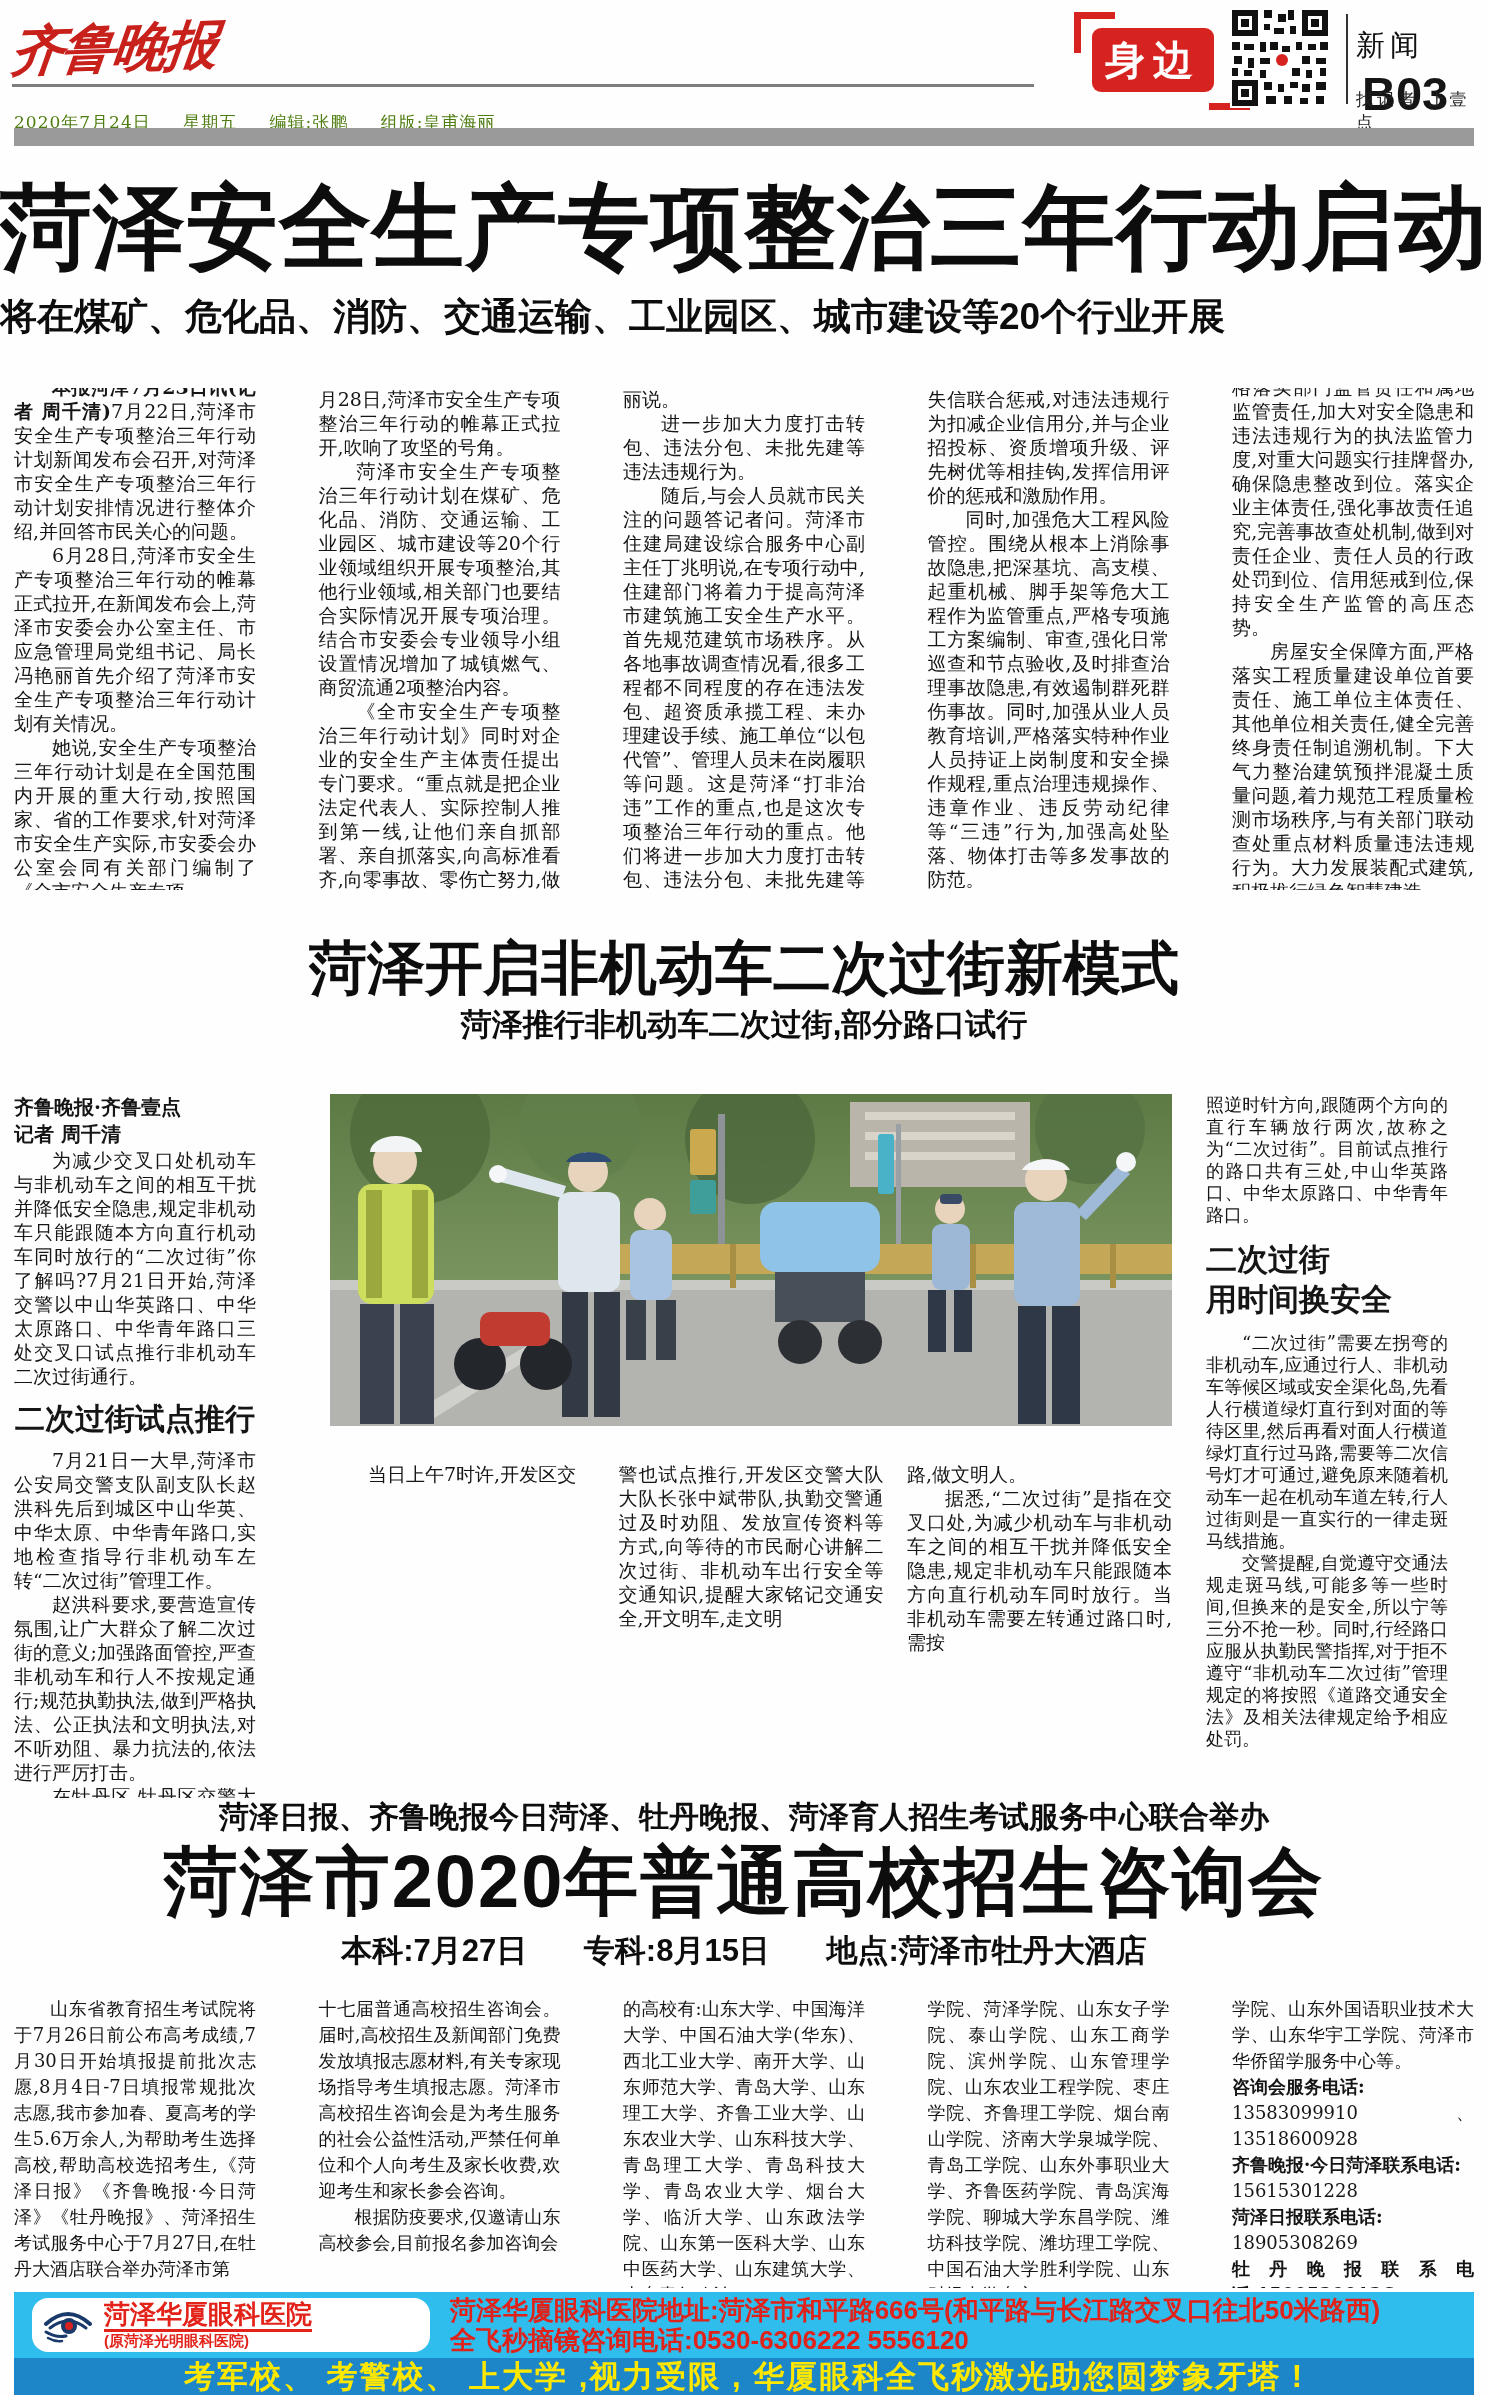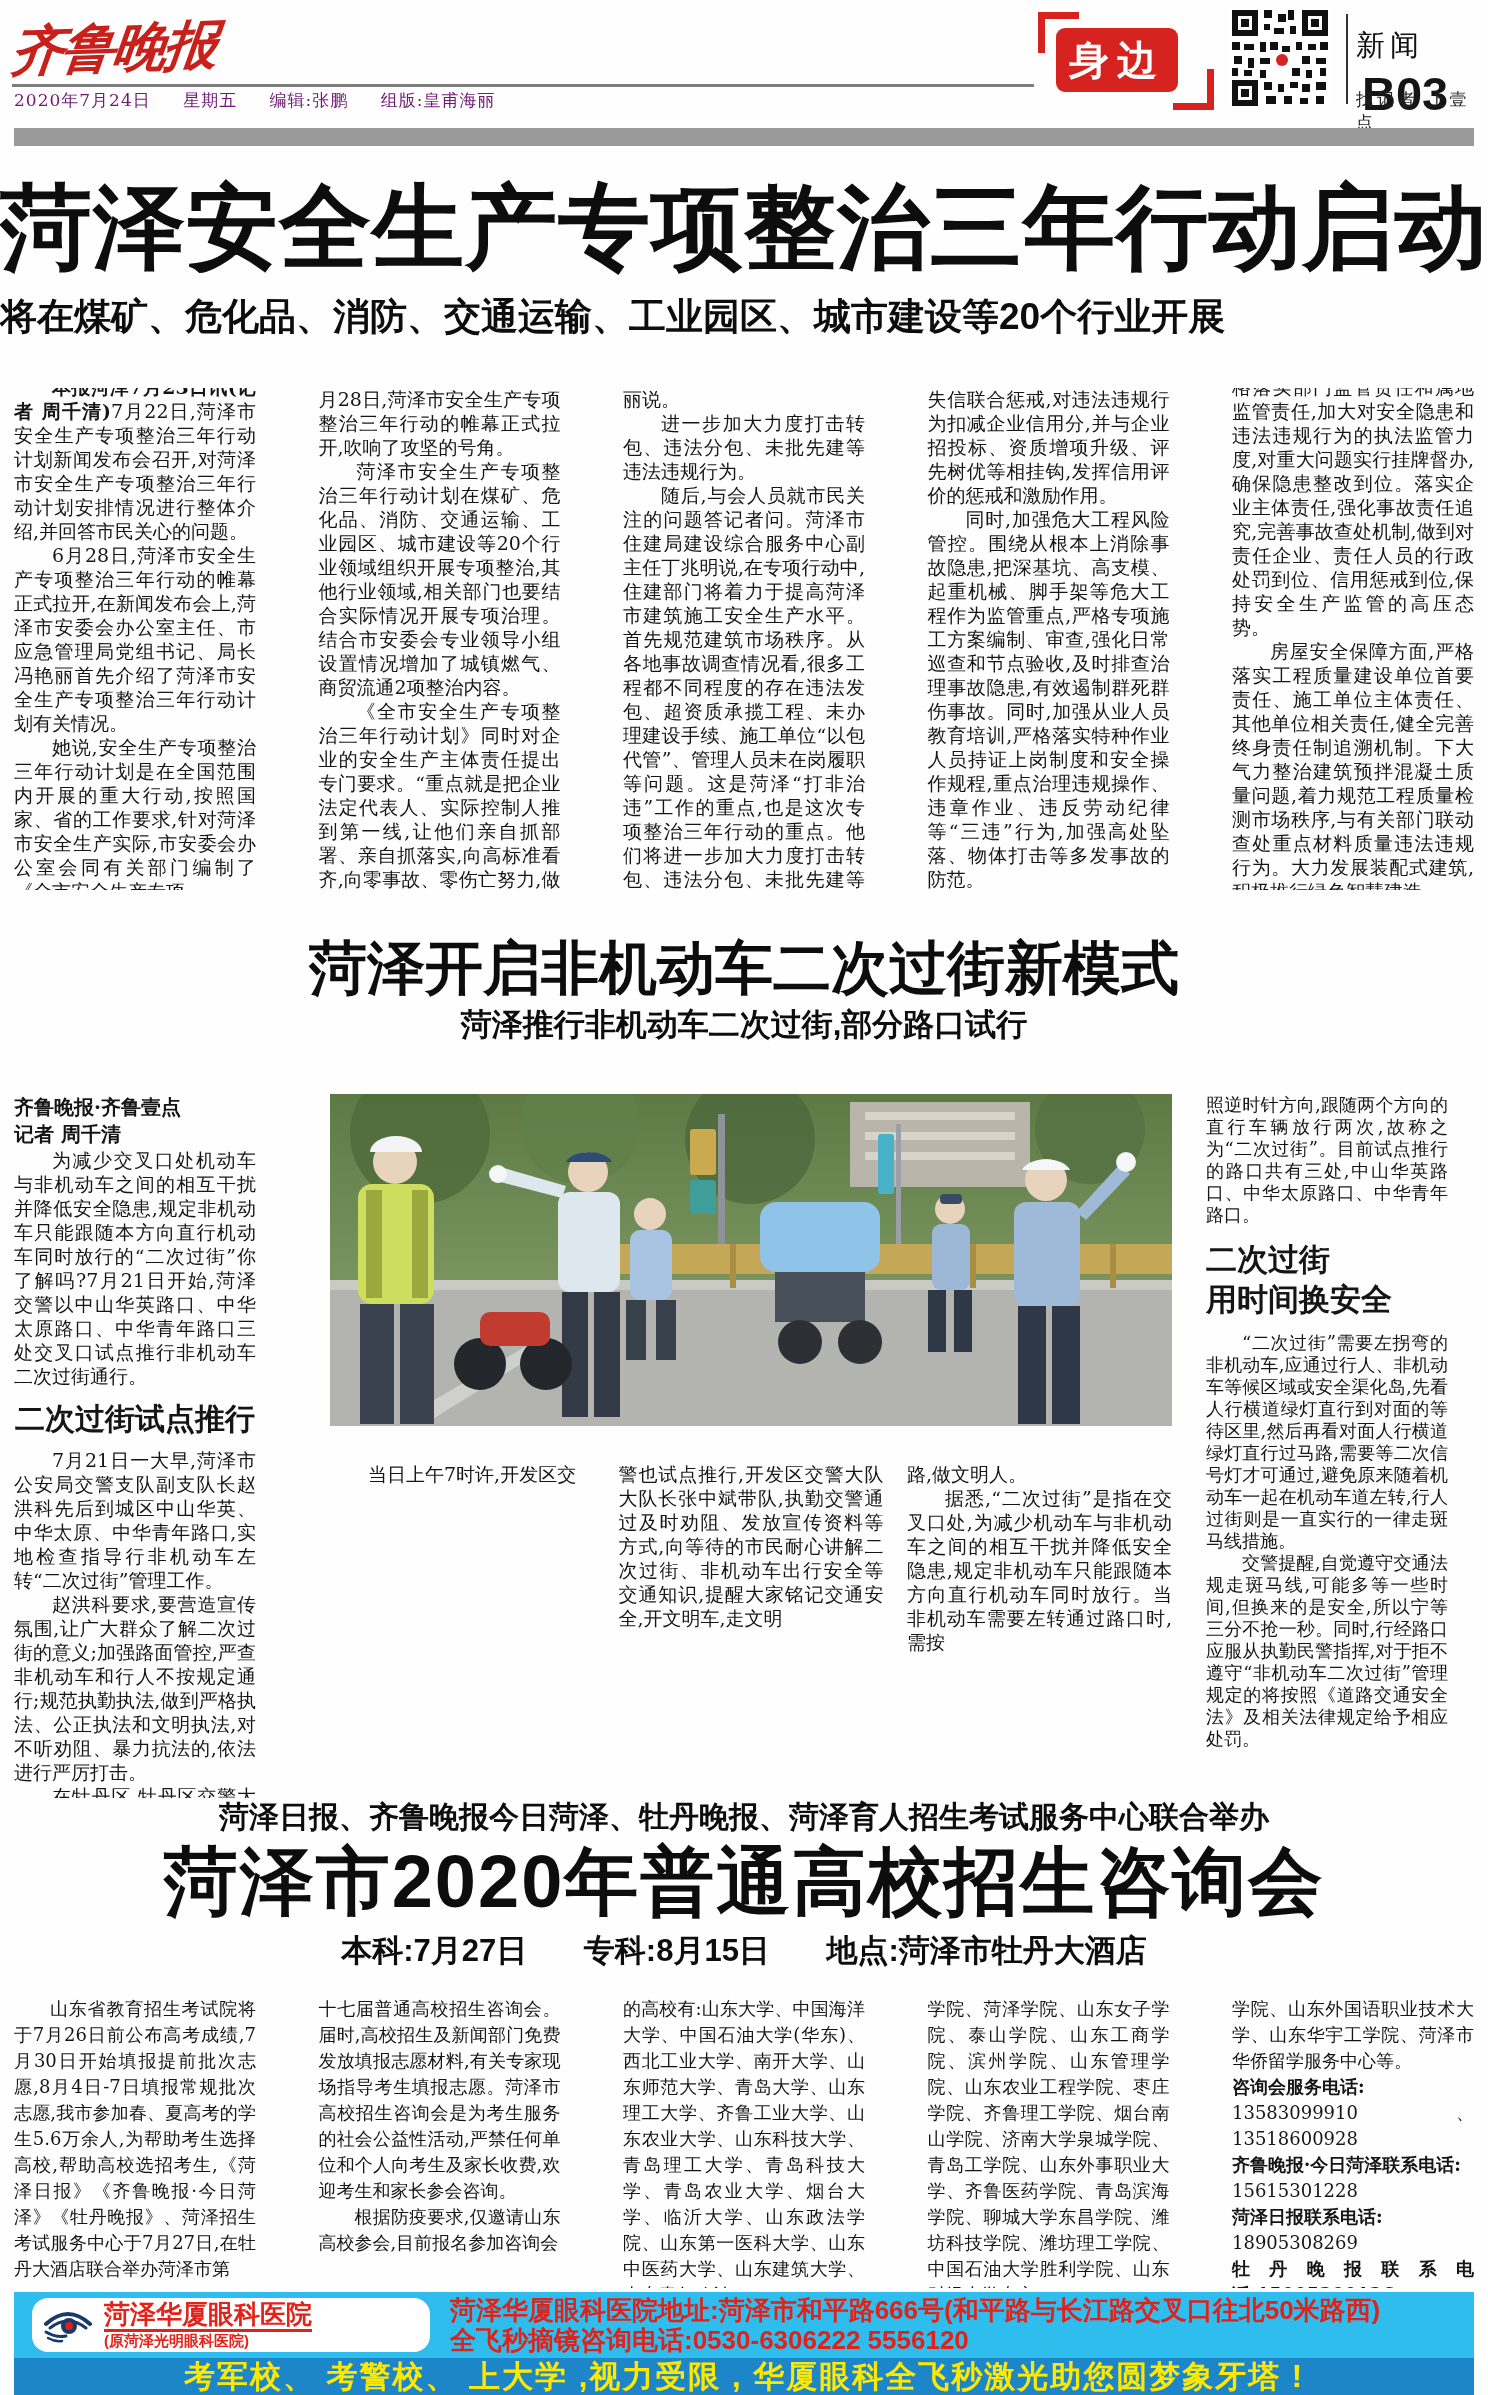--- a/index.html
+++ b/index.html
@@ -5,23 +5,23 @@
   html,body{margin:0;padding:0;background:#e9e9e9;}
   .page{position:relative;width:1488px;height:2395px;background:#fefefe;overflow:hidden;
         font-family:"DejaVu Serif","Liberation Serif",serif;color:#151515;}
   .abs{position:absolute;}
   .sans{font-family:"Liberation Sans","DejaVu Sans",sans-serif;}
 
   
   .paper-logo{left:14px;top:16px;font-size:54px;font-weight:bold;font-style:italic;
               color:#c8201b;letter-spacing:-3px;transform:skewX(-8deg) rotate(-2deg);transform-origin:left top;}
   .head-rule{left:12px;top:84px;width:1022px;height:3px;background:#7d7d7d;}
-  .dateline{left:14px;top:89px;font-size:17px;color:#701a75;letter-spacing:1px;}
+  .dateline{left:14px;top:111px;font-size:17px;color:#4d7c0f;letter-spacing:1px;}
   .dateline span{margin-right:26px;}
-  .badge-wrap{left:1038px;top:12px;width:176px;height:98px;}
+  .badge-wrap{left:1074px;top:12px;width:176px;height:98px;}
   .corner-tl{position:absolute;left:0;top:0;width:34px;height:34px;border-left:7px solid #d7231f;border-top:7px solid #d7231f;}
   .corner-br{position:absolute;right:0;bottom:0;width:34px;height:34px;border-right:7px solid #d7231f;border-bottom:7px solid #d7231f;}
   .badge{position:absolute;left:18px;top:16px;width:122px;height:64px;background:#d7231f;border-radius:9px;
          color:#fff;font-size:40px;font-weight:bold;text-align:center;line-height:64px;letter-spacing:8px;}
   .qr{left:1230px;top:8px;}
   .head-divider{left:1346px;top:14px;width:2px;height:90px;background:#333;}
   .section-block{left:1356px;top:26px;width:126px;}
   .section-name{font-size:29px;letter-spacing:5px;color:#111;display:inline-block;vertical-align:bottom;}
   .page-no{font-size:47px;font-weight:900;letter-spacing:0;display:inline-block;vertical-align:bottom;margin-left:6px;}
   .tagline{left:1356px;top:88px;font-size:17px;letter-spacing:4px;color:#222;}

